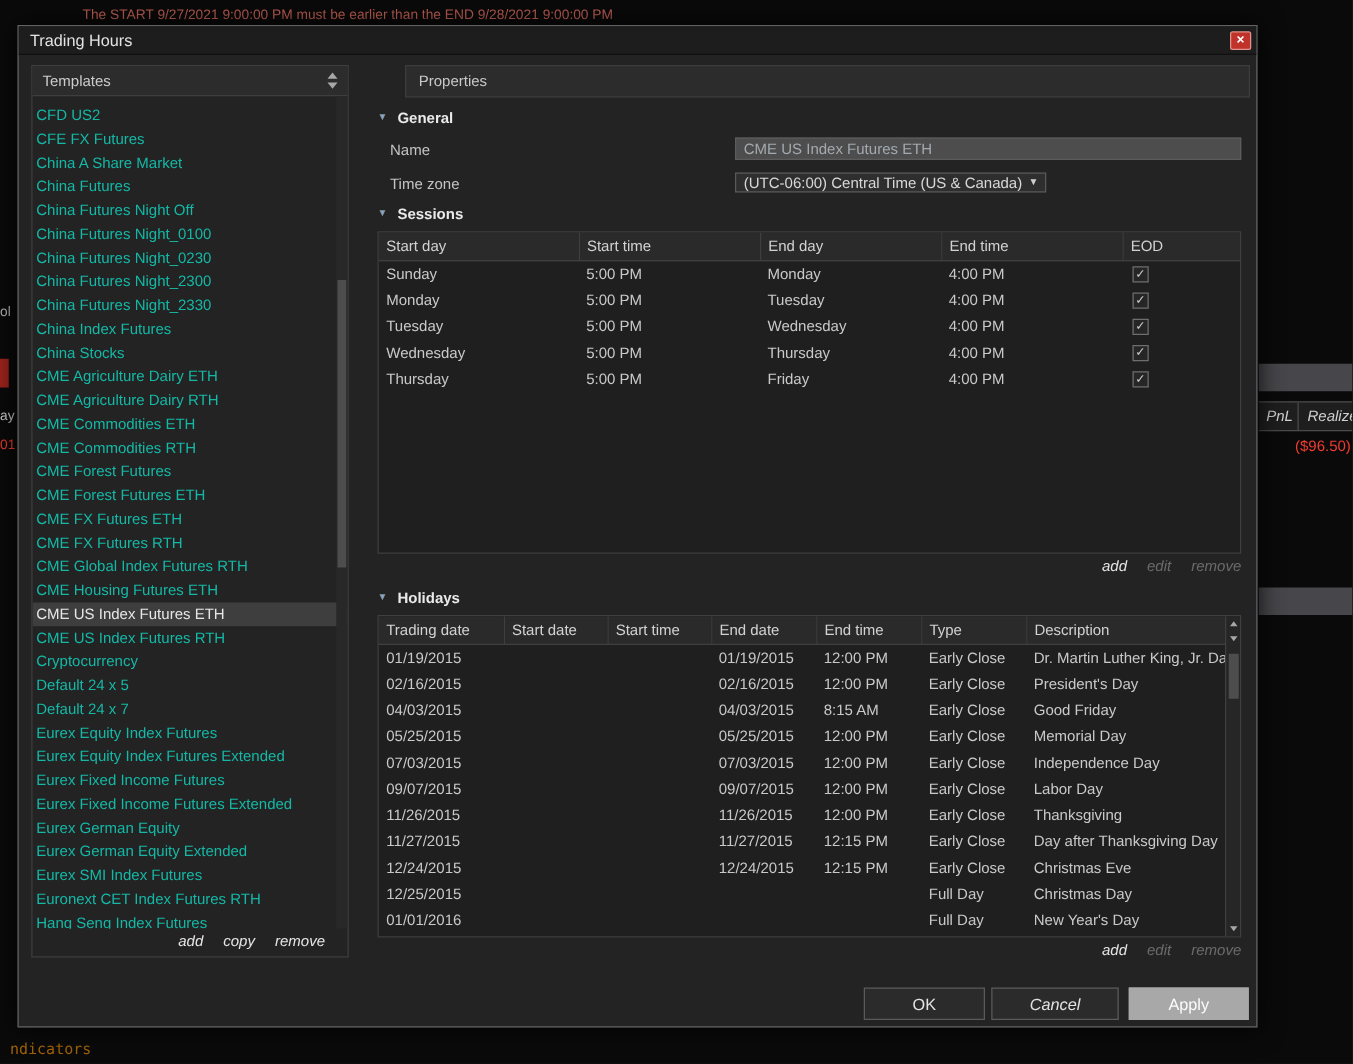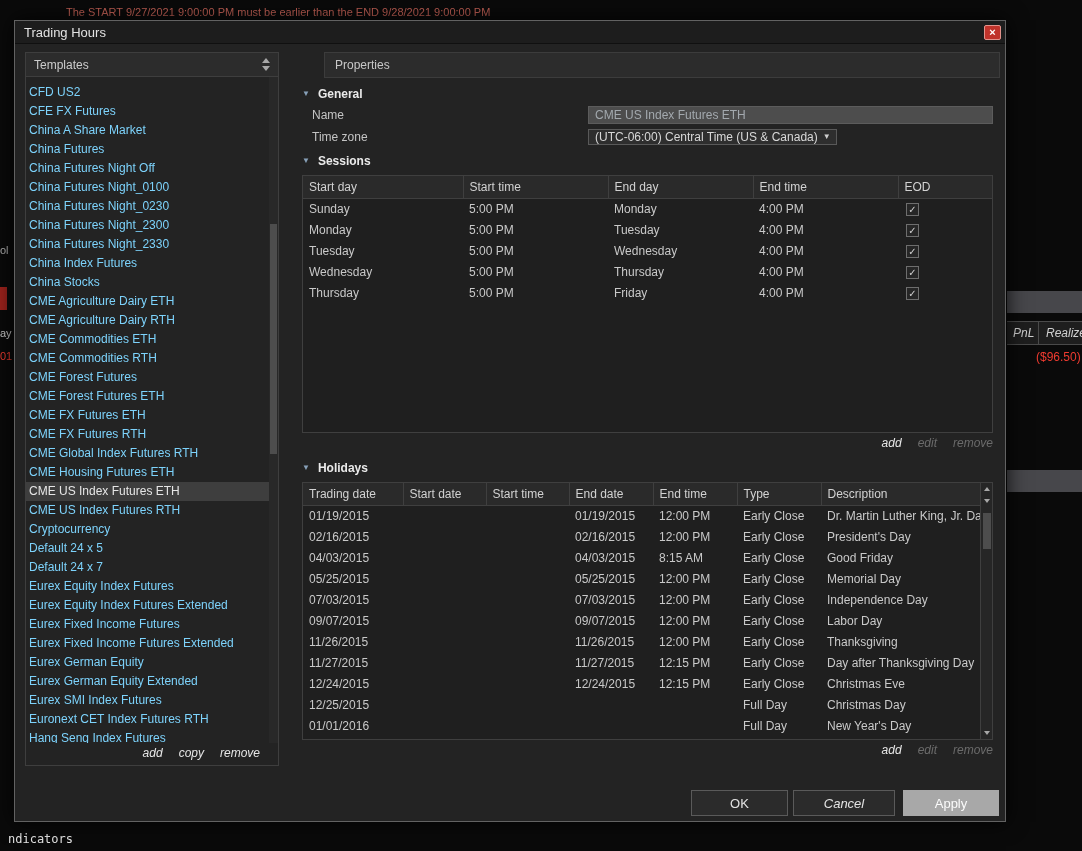--- a/index.html
+++ b/index.html
@@ -16,21 +16,21 @@
   .bg-bar { position:absolute; left:1007px; width:75px; height:22px; background:#47474b; }
   .bg-bar.b1 { top:291px; } .bg-bar.b2 { top:470px; }
   .bg-cols { position:absolute; left:1007px; top:321px; width:75px; height:24px;
     border-top:1px solid #4a4a4a; border-bottom:1px solid #4a4a4a; background:#1e1e1e;
     display:flex; align-items:center; font-size:12px; color:#d0d0d0; overflow:hidden;font-style:italic; }
   .bg-cols .c1 { width:32px; padding-left:6px; border-right:1px solid #4a4a4a; height:100%; line-height:22px; }
   .bg-cols .c2 { flex:1; padding-left:7px; white-space:nowrap; overflow:hidden; line-height:22px; }
   .bg-val { position:absolute; left:1036px; top:350px; width:46px; overflow:hidden; white-space:nowrap; font-size:12px; color:#ef3b30; }
   .bg-left-red { position:absolute; left:0; top:287px; width:7px; height:23px; background:#9c221c; }
   .bg-lfrag { position:absolute; left:0; width:13px; overflow:hidden; font-size:11px; white-space:nowrap; }
-  .bg-tab { position:absolute; left:8px; top:832px; font-size:12px; color:#e5e5e5; font-family:"DejaVu Sans Mono", monospace; }
+  .bg-tab { position:absolute; left:8px; top:832px; font-size:12px; color:#a16207; font-family:"DejaVu Sans Mono", monospace; }
 
   
   .dialog { position:absolute; left:14px; top:20px; width:992px; height:802px;
     background:#232323; border:1px solid #626262; box-shadow:0 0 20px rgba(0,0,0,.85); }
   .titlebar { height:23px; background:#1d1d1d; border-bottom:1px solid #101010;
     display:flex; align-items:center; padding:0 9px; }
   .titlebar .ttl { font-size:13px; color:#e2e2e2; }
   .close-btn { position:absolute; top:4px; right:4px; width:17px; height:15px;
     background:#c0332b; border:1px solid #e2938c; border-radius:2px;
     color:#fff; font-size:11px; font-weight:bold; line-height:12px; text-align:center; cursor:default; }
@@ -39,38 +39,38 @@
   .left-panel { position:absolute; left:10px; top:31px; width:254px; height:714px;
     border:1px solid #3e3e3e; background:#232323; }
   .tpl-header { height:24px; background:#2c2c2c; border-bottom:1px solid #3e3e3e;
     display:flex; align-items:center; justify-content:space-between; padding:0 6px 0 8px;
     font-size:12px; color:#cccccc; }
   .spinner { display:flex; flex-direction:column; gap:3px; padding-right:2px; }
   .tri-u { width:0; height:0; border-left:4px solid transparent; border-right:4px solid transparent; border-bottom:5px solid #a8a8a8; }
   .tri-d { width:0; height:0; border-left:4px solid transparent; border-right:4px solid transparent; border-top:5px solid #a8a8a8; }
   .tpl-list { position:relative; height:666px; overflow:hidden; padding-top:6px; }
   .tpl-item { height:19px; line-height:19px; padding-left:3px; font-size:12px;
-    color:#7dd3fc; white-space:nowrap; overflow:hidden; cursor:default; }
+    color:#14b8a6; white-space:nowrap; overflow:hidden; cursor:default; }
   .tpl-item.sel { background:#3e3e3e; color:#e6e6e6; }
   .tpl-scroll { position:absolute; right:0; top:0; bottom:0; width:9px; background:#282828; }
   .tpl-thumb { position:absolute; right:1px; top:147px; width:7px; height:230px; background:#4d4d4d; }
   .links { text-align:right; font-size:12px; font-style:italic; height:22px; line-height:20px; }
   .links .link { margin-left:16px; color:#e6e6e6; cursor:default; }
   .links .link.dis { color:#6b6b6b; }
   #tpl-links { padding-right:18px; }
   #sessions-links, #holidays-links { padding-right:7px; margin-top:3px; height:16px; line-height:15px; }
 
   
   .right-panel { position:absolute; left:277px; top:31px; width:708px; }
   .props-header { height:26px; background:#2c2c2c; border:1px solid #3c3c3c;
     line-height:24px; padding-left:10px; font-size:12px; color:#c8c8c8;margin-left:32px; }
   .sect { display:flex; align-items:center; gap:8px; margin:9px 0 0 10px;
     font-size:12px; font-weight:bold; color:#eaeaea; height:14px; }
   .sect-arrow { color:#87a0b8; font-size:8px; line-height:8px; }
-  .form-row { position:relative; height:18px; margin-top:4px; }
+  .form-row { position:relative; height:18px; margin-top:9px; }
   .form-row label { position:absolute; left:20px; top:3px; font-size:12px; color:#c4c4c4; font-weight:normal; }
   .form-row .ctl { position:absolute; left:296px; top:0; width:405px; height:18px; }
   input.txt { width:100%; height:100%; background:#4d4d4d; border:1px solid #5c5c5c;
     color:#a3a9ae; font-size:12px; padding:0 6px; font-family:inherit; }
   .select { position:relative; width:100%; height:100%; background:#2e2e2e;
     border:1px solid #595959; color:#d8d8d8; font-size:12px; line-height:16px;
     padding:0 18px 0 6px; overflow:hidden; white-space:nowrap; cursor:default; }
   .select .dd { position:absolute; right:5px; top:50%; transform:translateY(-50%);
     font-size:8px; color:#cfcfcf; }
 

